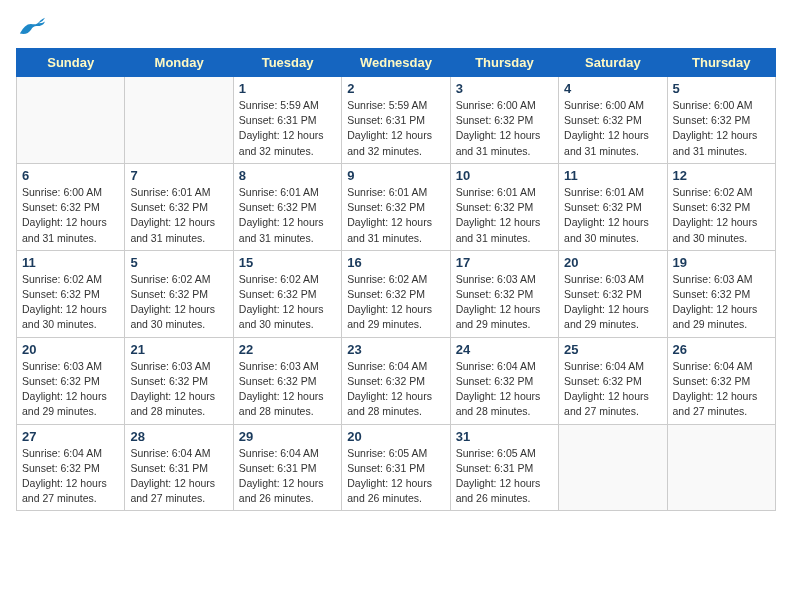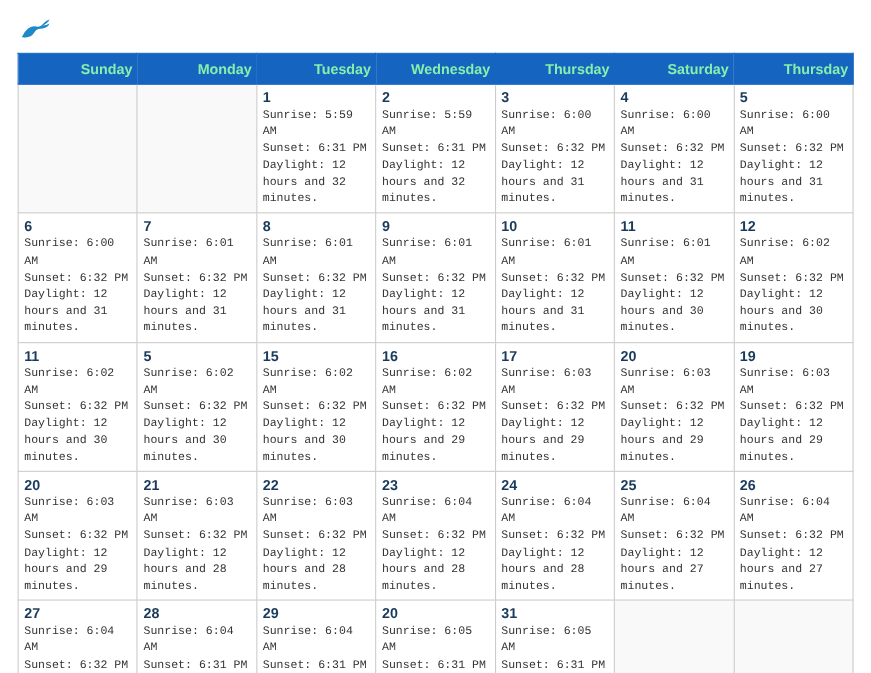--- a/index.html
+++ b/index.html
@@ -47,25 +47,25 @@
       font-size: 15px;
       color: #333;
     }
     .calendar {
       width: 100%;
       border-collapse: collapse;
       border: 1px solid #ccc;
     }
     .calendar th {
       background-color: #1565c0;
-      color: #86efac;
+      color: #fef9c3;
       font-size: 13px;
       padding: 6px 4px;
       border: 1px solid #1565c0;
-      text-align: right;
+      text-align: center;
     }
     .calendar td {
       width: calc(100% / 7);
       vertical-align: top;
       padding: 4px 5px;
       border: 1px solid #ccc;
       font-size: 11px;
       color: #333;
       min-height: 80px;
       background: #fff;
@@ -77,21 +77,20 @@
       font-size: 13px;
       font-weight: bold;
       color: #1a3a5c;
       display: block;
       margin-bottom: 2px;
     }
     .cell-info {
       font-size: 10.5px;
       line-height: 1.45;
       color: #333;
-      font-family: Liberation Mono, monospace;
     }
     .week-row td {
       height: 82px;
     }
   </style>
 </head>
 <body>
 
 <div class="header">
   <div class="logo">

